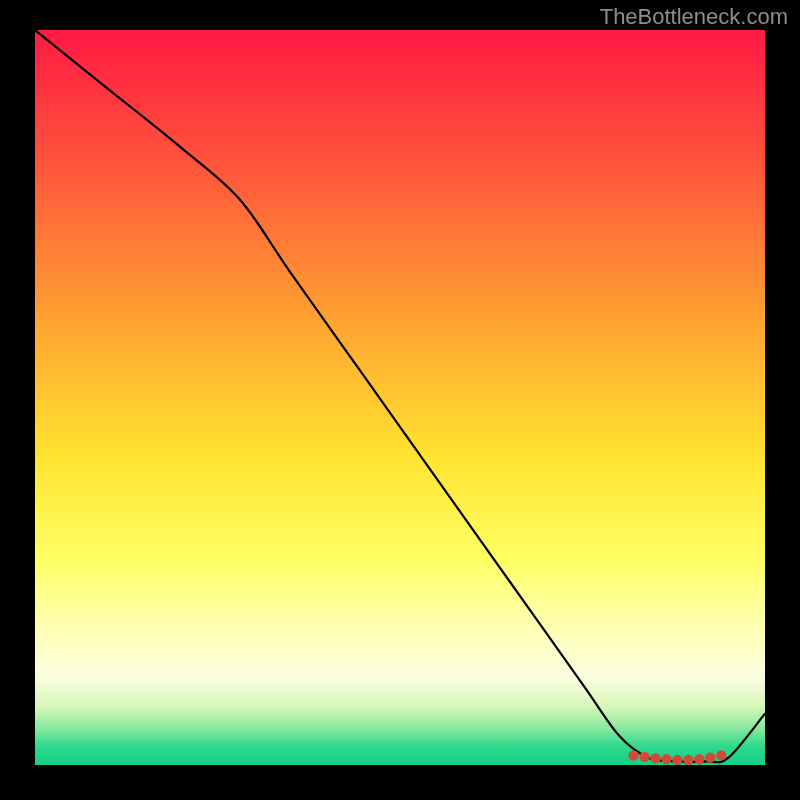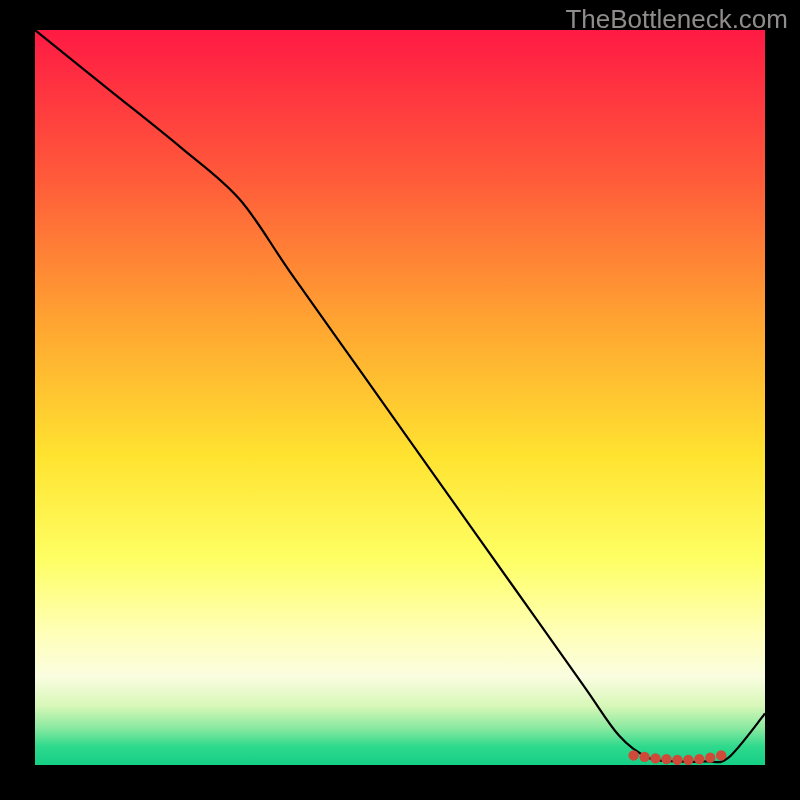--- a/index.html
+++ b/index.html
@@ -15,21 +15,21 @@
     position: relative;
     width: 800px;
     height: 800px;
     background: #000;
   }
   .watermark {
     position: absolute;
     top: 4px;
     right: 12px;
     color: #8f8d8b;
-    font-size: 26px;
+    font-size: 22px;
     font-weight: 400;
     z-index: 10;
   }
   .plot-area {
     position: absolute;
     left: 35px;
     top: 30px;
     width: 730px;
     height: 735px;
   }

